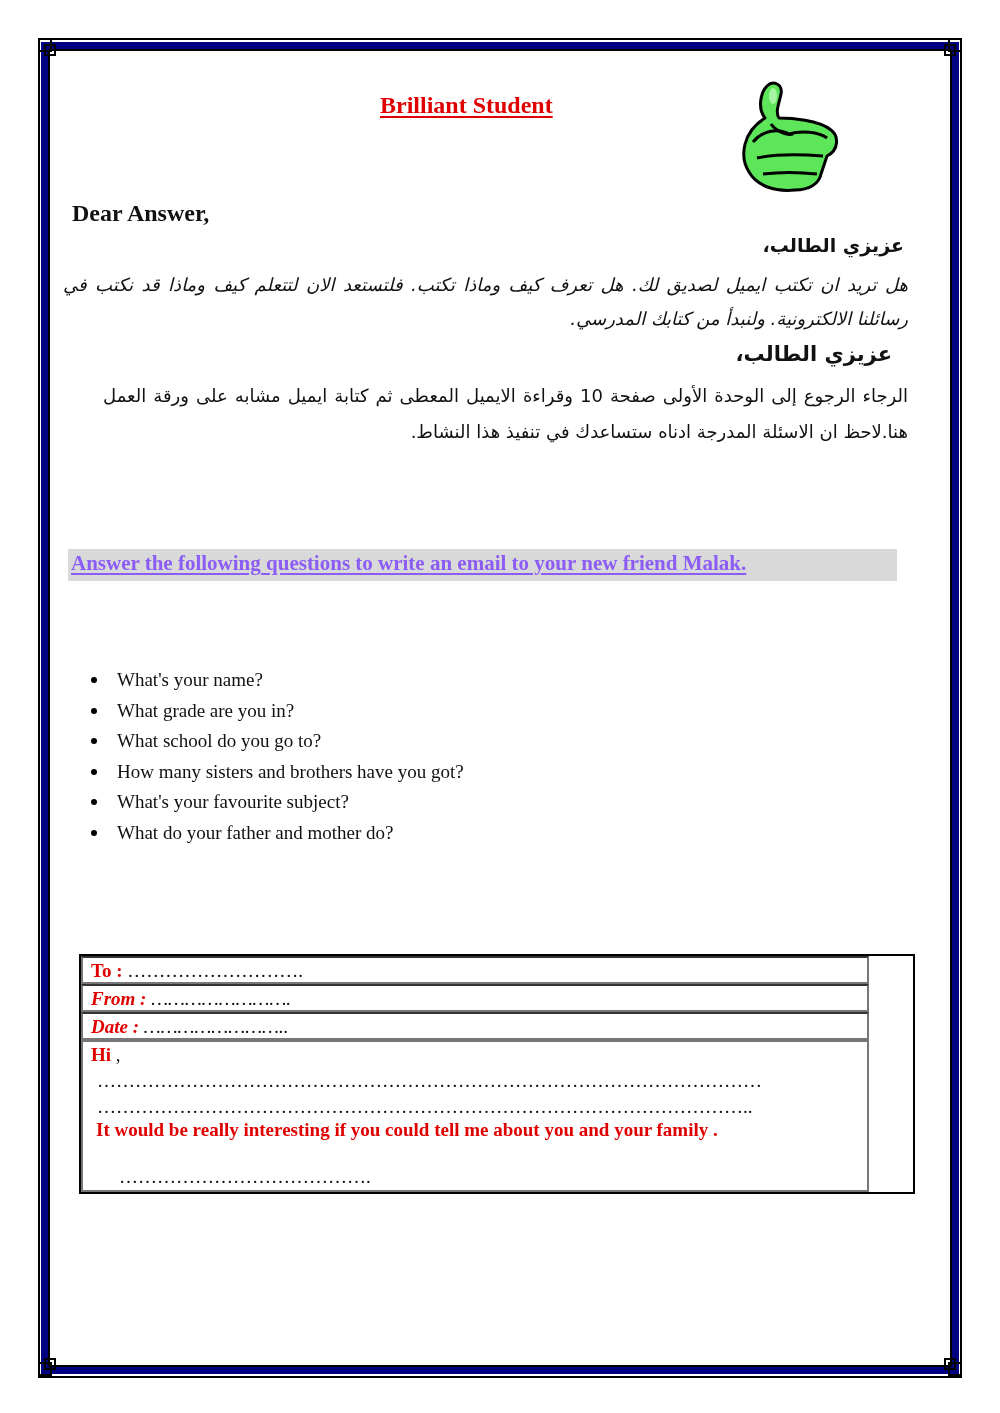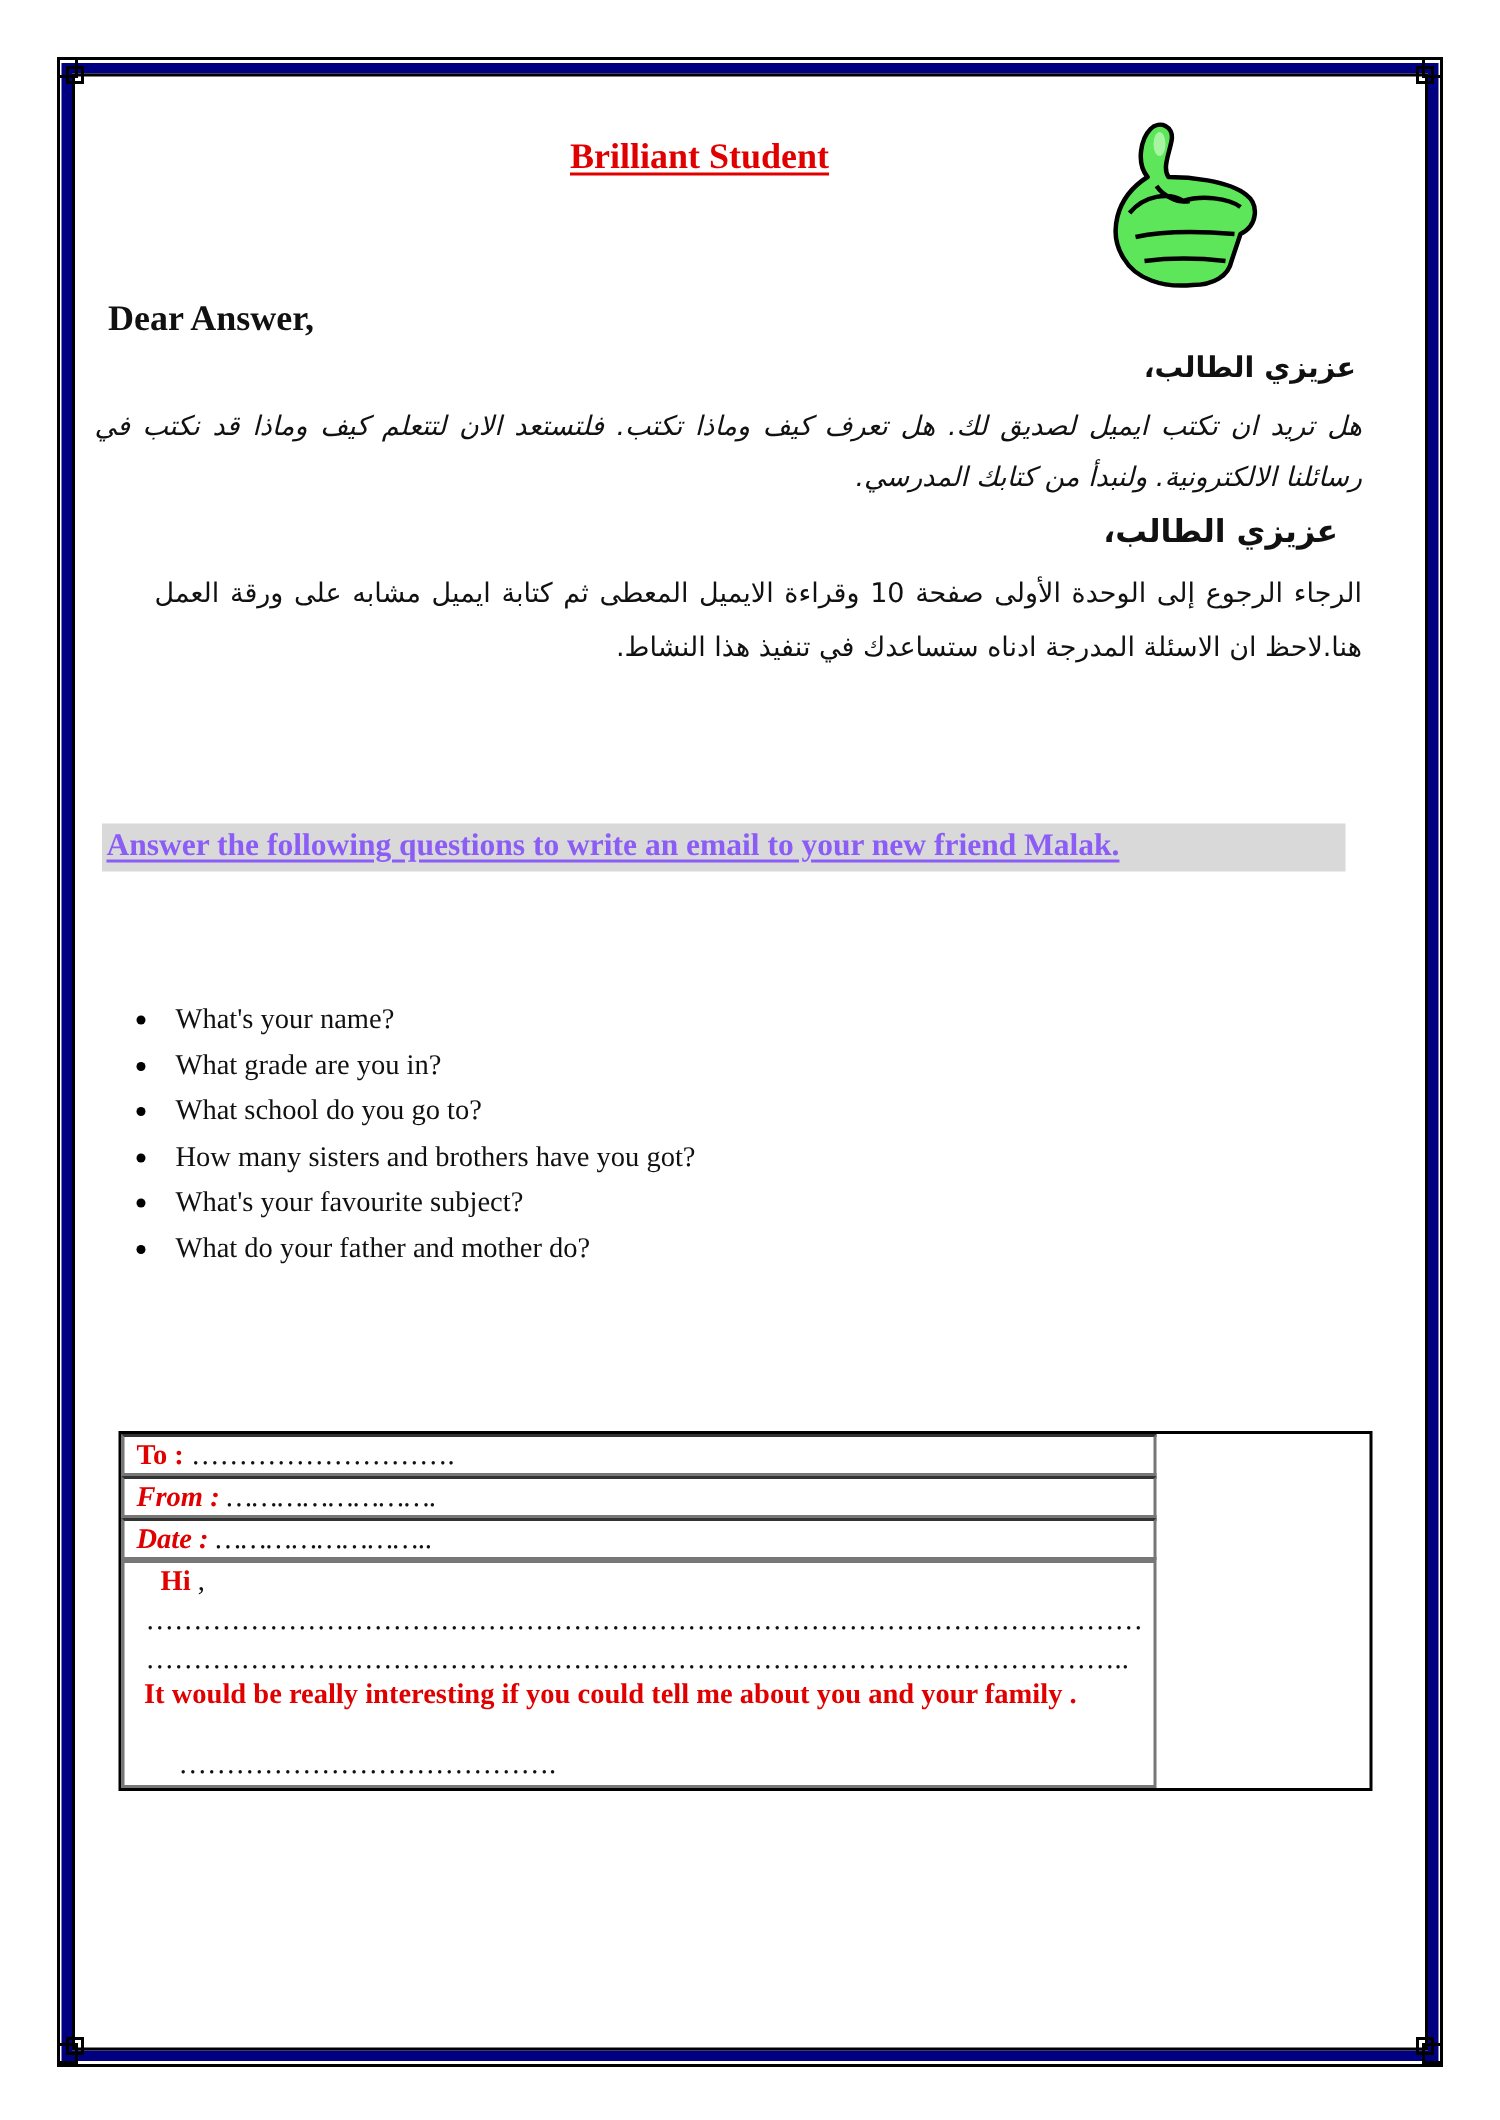--- a/index.html
+++ b/index.html
@@ -142,21 +142,21 @@
     .email-box {
       position: absolute;
       left: 79px; top: 954px;
       width: 836px; height: 240px;
       border: 2px solid #000;
       box-sizing: border-box;
     }
     .email-inner {
       position: absolute;
       left: 81px; top: 956px;
-      width: 690px;
+      width: 788px;
     }
     .erow {
       border: 2px solid #777;
       border-top-color: #333;
       box-sizing: border-box;
       height: 28px;
       margin-bottom: 0;
       font-size: 19px;
       padding-left: 8px;
       line-height: 26px;
@@ -166,21 +166,21 @@
     .lbl { color: #e00000; font-weight: bold; }
     .dots { color: #111; letter-spacing: 0px; }
     .ebody {
       border: 2px solid #777;
       box-sizing: border-box;
       height: 152px;
       position: relative;
       font-size: 19px;
     }
     .ebody .hi {
-      position: absolute; left: 8px; top: 2px; margin-left: 16px;
+      position: absolute; left: 8px; top: 2px;
     }
     .ebody .line1 { position: absolute; left: 14px; top: 28px; white-space: nowrap; }
     .ebody .line2 { position: absolute; left: 14px; top: 54px; white-space: nowrap; }
     .ebody .interest {
       position: absolute; left: 13px; top: 77px;
       color: #e00000; font-weight: bold; font-size: 19px; white-space: nowrap;
     }
     .ebody .line3 { position: absolute; left: 36px; top: 124px; white-space: nowrap; }
   </style>
 </head>

